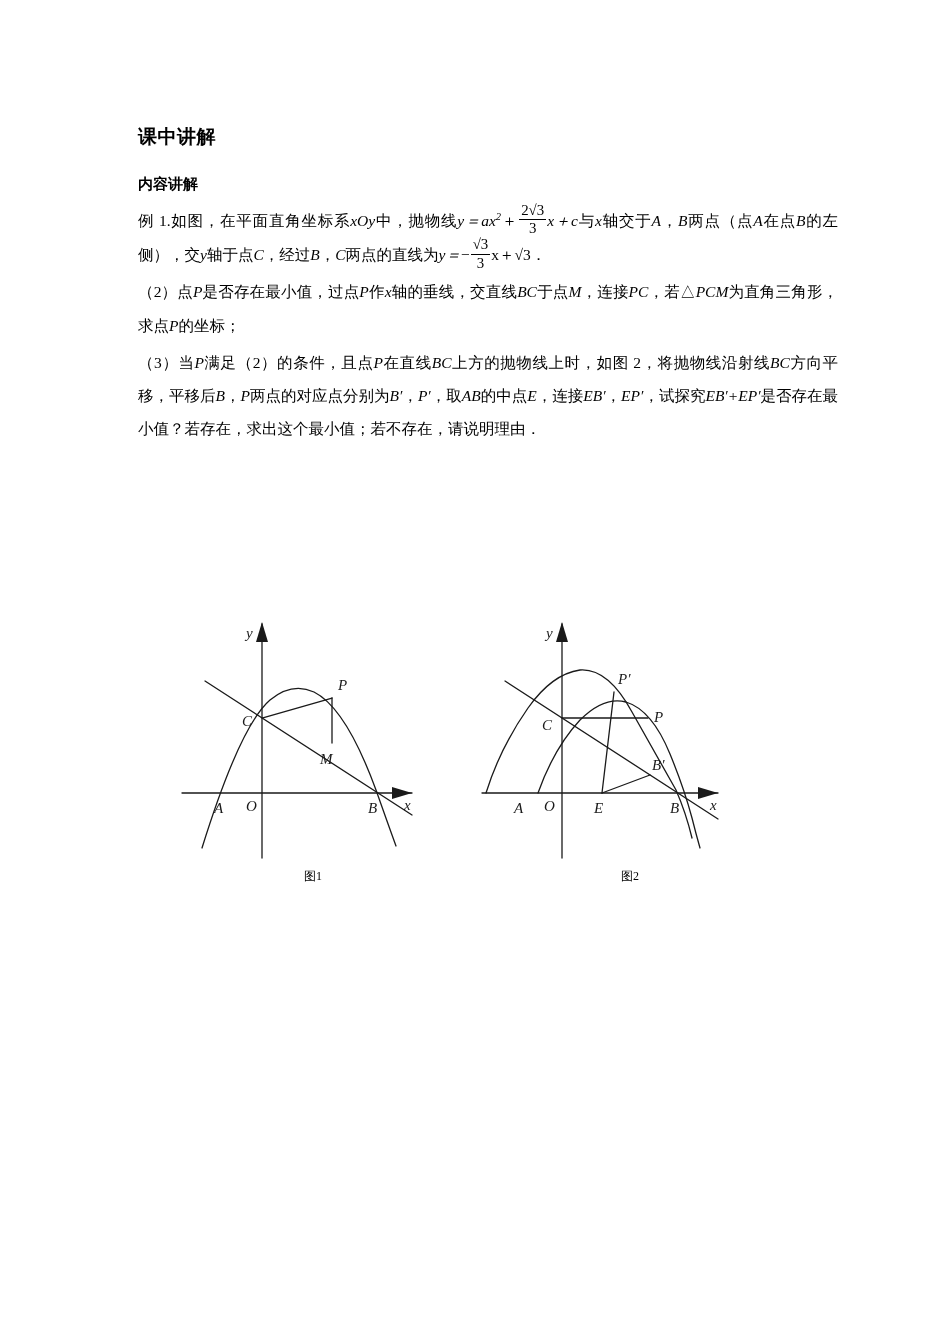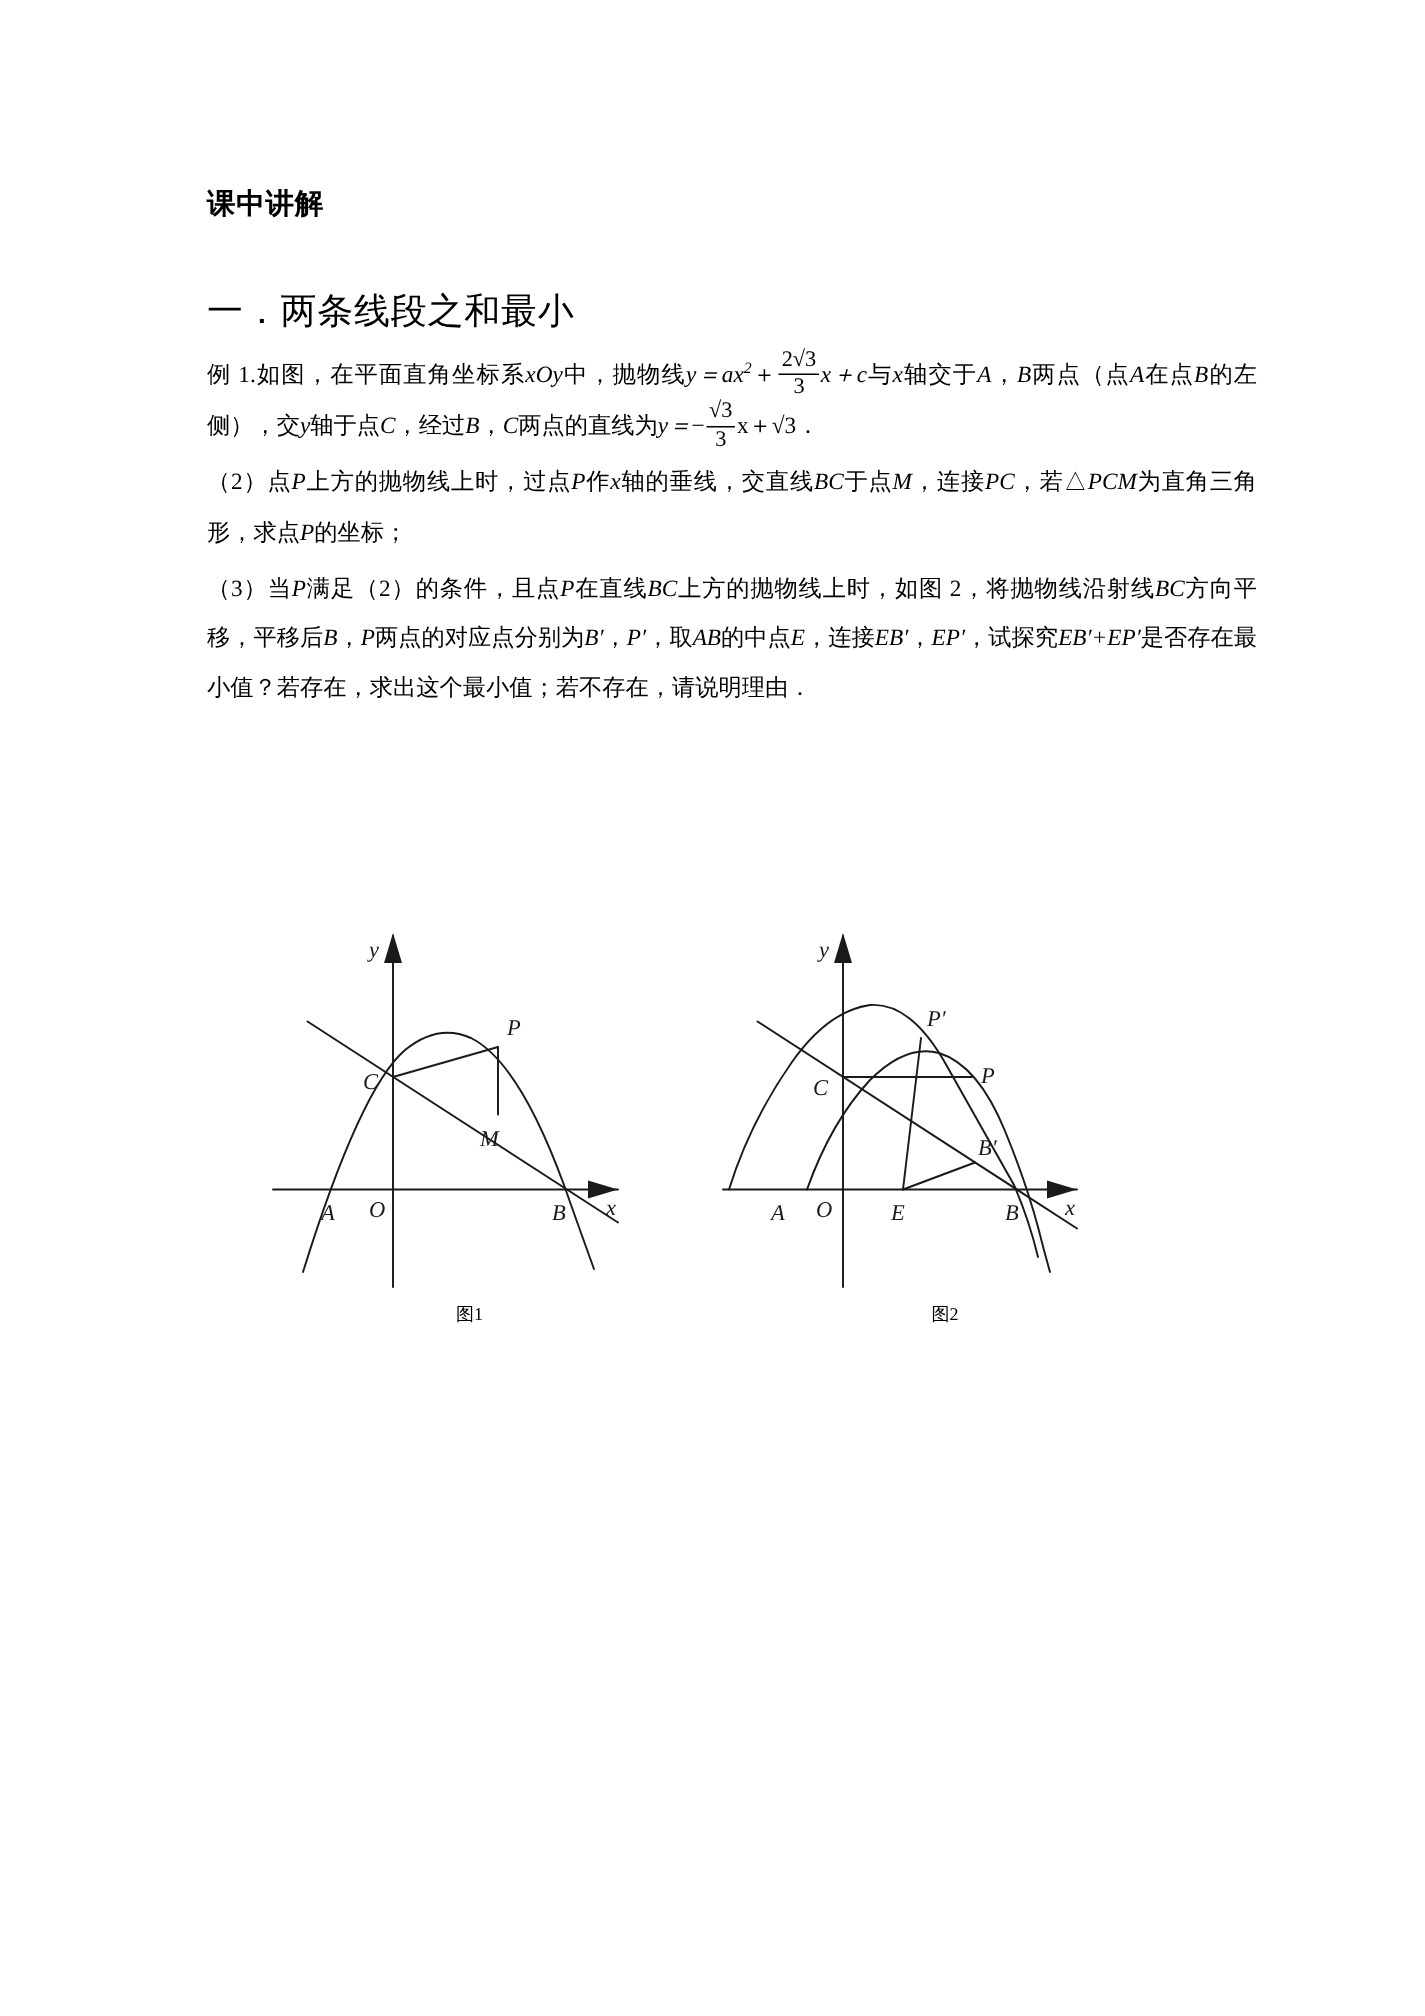--- a/index.html
+++ b/index.html
@@ -125,27 +125,27 @@
 </style>
 </head>
 <body>
 
 <div class="page">
 
   <div class="content">
 
     <h1 class="h-chapter">课中讲解</h1>
 
-    <h2 class="h-section">一．两条线段之和最小</h2>
-
+
+    <h3 class="h-sub">内容讲解</h3>
 
     <p class="para"><span>例 1.如图，在平面直角坐标系</span><span class="it">xOy</span><span>中，抛物线</span><span class="it">y＝</span><span class="it">ax</span><span class="sup">2</span><span>＋</span><span class="frac"><span class="num">2√3</span><span class="den">3</span></span><span class="it">x</span><span class="it">＋c</span><span>与</span><span class="it">x</span><span>轴交于</span><span class="it">A</span><span>，</span><span class="it">B</span><span>两点（点</span><span class="it">A</span><span>在点</span><span class="it">B</span><span>的左侧），交</span><span class="it">y</span><span>轴于点</span><span class="it">C</span><span>，经过</span><span class="it">B</span><span>，</span><span class="it">C</span><span>两点的直线为</span><span class="it">y＝</span><span>−</span><span class="frac"><span class="num">√3</span><span class="den">3</span></span><span>x</span><span>＋</span><span>√3</span><span>．</span></p>
 
 
-    <p class="para q"><span>（2）点</span><span class="it">P</span><span>上方的抛物线上时，过点</span><span class="it">P</span><span>作</span><span class="it">x</span><span>轴的垂线，交直线</span><span class="it">BC</span><span>于点</span><span class="it">M</span><span>，连接</span><span class="it">PC</span><span>，若△</span><span class="it">PCM</span><span>为直角三角形，求点</span><span class="it">P</span><span>的坐标；</span></p>
+    <p class="para q"><span>（2）点</span><span class="it">P</span><span>是否存在最小值，过点</span><span class="it">P</span><span>作</span><span class="it">x</span><span>轴的垂线，交直线</span><span class="it">BC</span><span>于点</span><span class="it">M</span><span>，连接</span><span class="it">PC</span><span>，若△</span><span class="it">PCM</span><span>为直角三角形，求点</span><span class="it">P</span><span>的坐标；</span></p>
 
     <p class="para q"><span>（3）当</span><span class="it">P</span><span>满足（2）的条件，且点</span><span class="it">P</span><span>在直线</span><span class="it">BC</span><span>上方的抛物线上时，如图 2，将抛物线沿射线</span><span class="it">BC</span><span>方向平移，平移后</span><span class="it">B</span><span>，</span><span class="it">P</span><span>两点的对应点分别为</span><span class="it">B′</span><span>，</span><span class="it">P′</span><span>，取</span><span class="it">AB</span><span>的中点</span><span class="it">E</span><span>，连接</span><span class="it">EB′</span><span>，</span><span class="it">EP′</span><span>，试探究</span><span class="it">EB′+EP′</span><span>是否存在最小值？若存在，求出这个最小值；若不存在，请说明理由．</span></p>
 
   </div>
 
   <div class="figures">
 
     <div class="fig fig-1">
       <svg width="260" height="260" viewBox="0 0 260 260">
         <g fill="none" stroke="#1a1a1a" stroke-width="1.3" stroke-linecap="round">

